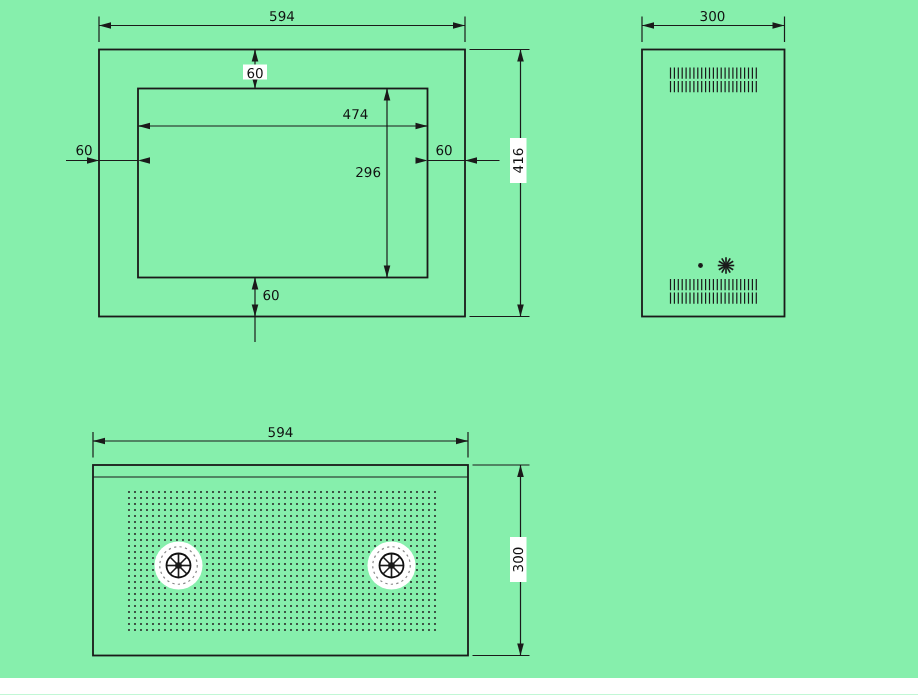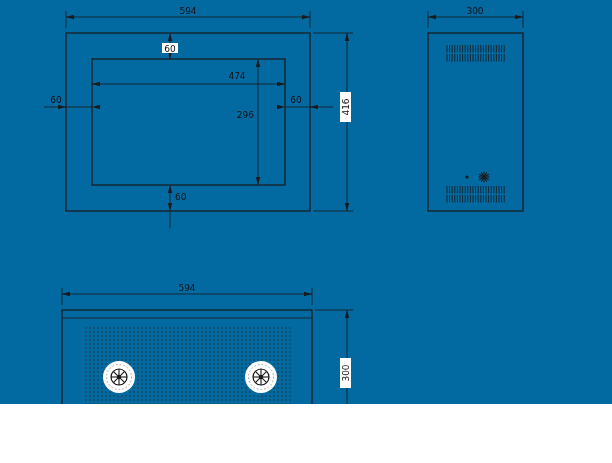--- a/index.html
+++ b/index.html
@@ -1,16 +1,16 @@
 <!DOCTYPE html>
 <html><head>
 <meta charset="utf-8">
 <style>
   html,body{margin:0;padding:0;background:#ffffff}
-  .canvas{width:612px;height:404px;background:#0369a1;position:relative;overflow:hidden}
+  .canvas{width:612px;height:452px;background:#86efac;position:relative;overflow:hidden}
   svg{display:block}
   .outline{fill:none;stroke:#1a1a1a;stroke-width:1.2}
   .thin{stroke:#1a1a1a;stroke-width:0.8;fill:none}
   .arrow{fill:#1a1a1a;stroke:none}
   .dimtext{font-family:"DejaVu Sans","Liberation Sans",sans-serif;font-size:9px;fill:#111}
   .bg{fill:#ffffff;stroke:none}
   .vents line{stroke:#1a1a1a;stroke-width:0.8}
   .dots circle{fill:#2b2b2b}
   .sym{stroke:#1a1a1a;stroke-width:1.1;fill:none}
   .symfill{fill:#1a1a1a;stroke:none}

